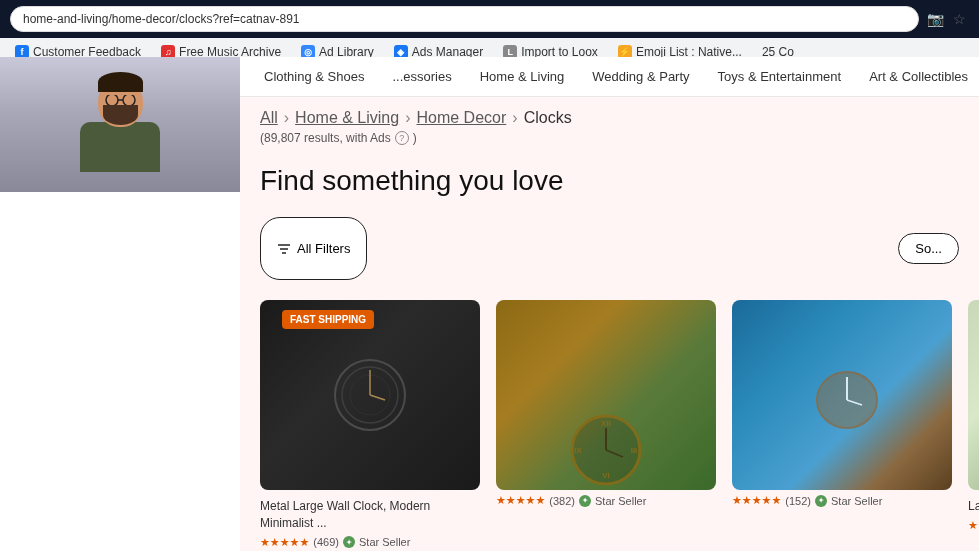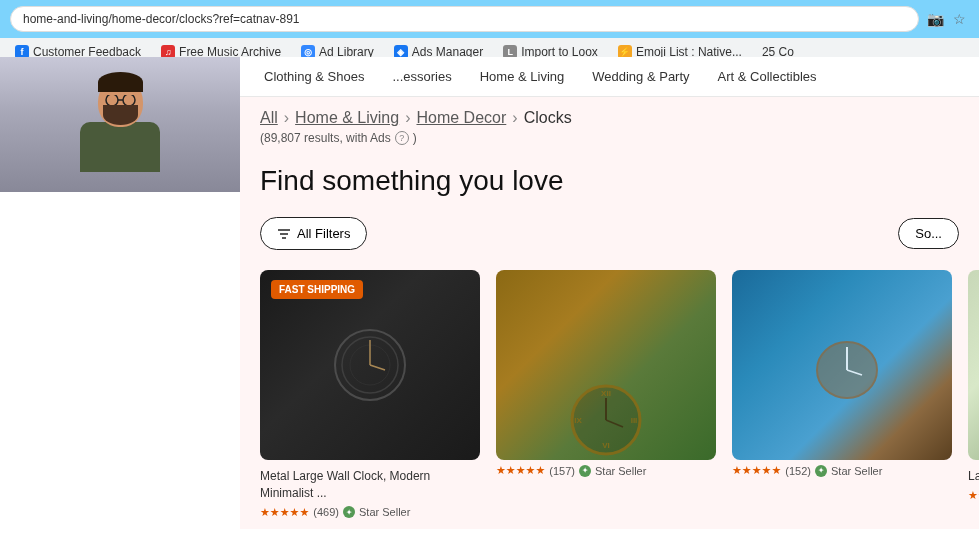--- a/index.html
+++ b/index.html
@@ -1,20 +1,20 @@
 <!DOCTYPE html>
 <html><head>
   <meta charset="utf-8">
   <style>
     * { margin: 0; padding: 0; box-sizing: border-box; }
     body { width: 979px; height: 551px; overflow: hidden; font-family: -apple-system, BlinkMacSystemFont, 'Segoe UI', sans-serif; background: #fff; }
 
     
     .browser-chrome { background: #f1f3f4; border-bottom: 1px solid #ddd; }
-    .address-bar { display: flex; align-items: center; padding: 6px 10px; gap: 8px; background: #7dd3fc; }
+    .address-bar { display: flex; align-items: center; padding: 6px 10px; gap: 8px; background: #0f172a; }
     .address-input { flex: 1; background: #fff; border: 1px solid #ddd; border-radius: 20px; padding: 4px 12px; font-size: 12px; color: #333; height: 26px; display: flex; align-items: center; }
     .browser-icons { display: flex; gap: 10px; align-items: center; }
     .browser-icon { width: 16px; height: 16px; color: #666; font-size: 14px; cursor: pointer; }
 
     
     .extensions-bar { display: flex; align-items: center; padding: 4px 8px; gap: 6px; background: #f1f3f4; border-bottom: 1px solid #e0e0e0; overflow: hidden; font-size: 12px; }
     .ext-item { display: flex; align-items: center; gap: 4px; padding: 3px 7px; border-radius: 4px; cursor: pointer; white-space: nowrap; }
     .ext-dot { width: 14px; height: 14px; border-radius: 3px; display: flex; align-items: center; justify-content: center; font-size: 9px; font-weight: bold; color: white; flex-shrink: 0; }
     .ext-label { font-size: 12px; color: #333; }
 
@@ -44,28 +44,28 @@
     .breadcrumb-current { color: #333; font-weight: 500; }
     .result-count { font-size: 12px; color: #555; margin-top: 4px; display: flex; align-items: center; gap: 4px; }
     .help-icon { width: 14px; height: 14px; border: 1px solid #888; border-radius: 50%; display: inline-flex; align-items: center; justify-content: center; font-size: 9px; color: #888; cursor: pointer; }
 
     
     .page-header { padding: 16px 20px 10px; background: #fff5f5; }
     .page-title { font-size: 28px; font-weight: 400; color: #111; }
 
     
     .filter-bar { padding: 10px 20px; display: flex; align-items: center; justify-content: space-between; background: #fff5f5; }
-    .filter-btn { display: flex; align-items: center; gap: 6px; border: 1.5px solid #222; border-radius: 20px; padding: 8px 16px; font-size: 13px; cursor: pointer; background: #fff; font-weight: 500; }
+    .filter-btn { display: flex; align-items: center; gap: 6px; border: 1.5px solid #222; border-radius: 20px; padding: 23px 16px; font-size: 13px; cursor: pointer; background: #fff; font-weight: 500; }
     .sort-btn { display: flex; align-items: center; gap: 6px; border: 1.5px solid #222; border-radius: 20px; padding: 7px 16px; font-size: 13px; cursor: pointer; background: #fff; }
 
     
     .product-grid { display: flex; gap: 16px; padding: 10px 20px; overflow: hidden; background: #fff5f5; }
     .product-card { flex: 0 0 220px; cursor: pointer; }
     .product-image { width: 220px; height: 190px; border-radius: 8px; overflow: hidden; position: relative; background: #eee; }
-    .fast-shipping-badge { position: absolute; top: 10px; left: 11px; background: #e05a00; color: white; font-size: 10px; font-weight: 700; padding: 4px 8px; border-radius: 4px; }
+    .fast-shipping-badge { position: absolute; top: 10px; left: 22px; background: #e05a00; color: white; font-size: 10px; font-weight: 700; padding: 4px 8px; border-radius: 4px; }
     .product-title { font-size: 12px; color: #333; margin-top: 8px; line-height: 1.4; }
     .product-rating { display: flex; align-items: center; gap: 4px; margin-top: 4px; }
     .stars { color: #e05a00; font-size: 11px; }
     .review-count { font-size: 11px; color: #555; }
     .star-seller { display: flex; align-items: center; gap: 3px; font-size: 11px; color: #555; }
     .star-seller-icon { width: 12px; height: 12px; background: #595; border-radius: 50%; display: inline-flex; align-items: center; justify-content: center; font-size: 8px; color: white; }
 
     
     .clock1 { background: linear-gradient(135deg, #1a1a1a 0%, #2a2a2a 40%, #1a1a1a 100%); display: flex; align-items: center; justify-content: center; }
     .clock2 { background: linear-gradient(135deg, #8b6914 0%, #a67c20 30%, #5a7a3a 60%, #3a6a2a 100%); display: flex; align-items: flex-end; justify-content: center; }
@@ -150,20 +150,23 @@
         <span>Clothing &amp; Shoes</span>
       </div>
       <div class="nav-item">
         <span>...essories</span>
       </div>
       <div class="nav-item">
         <span>Home &amp; Living</span>
       </div>
       <div class="nav-item">
         <span>Wedding &amp; Party</span>
+      </div>
+      <div class="nav-item">
+        <span>Toys &amp; Entertainment</span>
       </div>
       <div class="nav-item">
         <span>Art &amp; Collectibles</span>
       </div>
 
     </nav>
 
     <div class="breadcrumb-section">
       <div class="breadcrumb">
         <span class="breadcrumb-link">All</span>
@@ -228,21 +231,21 @@
             <text x="40" y="16" text-anchor="middle" fill="#8b6914" font-size="8" font-weight="bold">XII</text>
             <text x="40" y="68" text-anchor="middle" fill="#8b6914" font-size="8" font-weight="bold">VI</text>
             <text x="68" y="43" text-anchor="middle" fill="#8b6914" font-size="8" font-weight="bold">III</text>
             <text x="12" y="43" text-anchor="middle" fill="#8b6914" font-size="8" font-weight="bold">IX</text>
             <line x1="40" y1="40" x2="40" y2="18" stroke="#3a2a10" stroke-width="2"></line>
             <line x1="40" y1="40" x2="57" y2="47" stroke="#3a2a10" stroke-width="1.5"></line>
           </svg>
         </div>
         <div class="product-rating">
           <span class="stars">★★★★★</span>
-          <span class="review-count">(157)</span>
+          <span class="review-count">(382)</span>
           <span class="star-seller-icon">✦</span>
           <span class="star-seller">Star Seller</span>
         </div>
       </div>
 
       <div class="product-card">
         <div class="product-image clock3">
           <svg class="clock-svg" viewBox="0 0 80 80">
             <ellipse cx="45" cy="45" rx="30" ry="28" fill="rgba(139,105,64,0.6)" stroke="#8b6940" stroke-width="2"></ellipse>
             <line x1="45" y1="45" x2="45" y2="22" stroke="white" stroke-width="2"></line>

